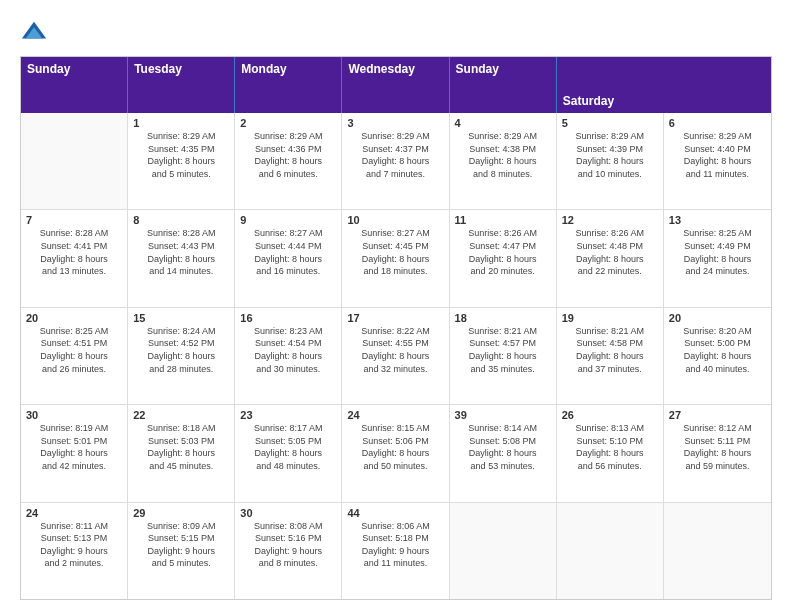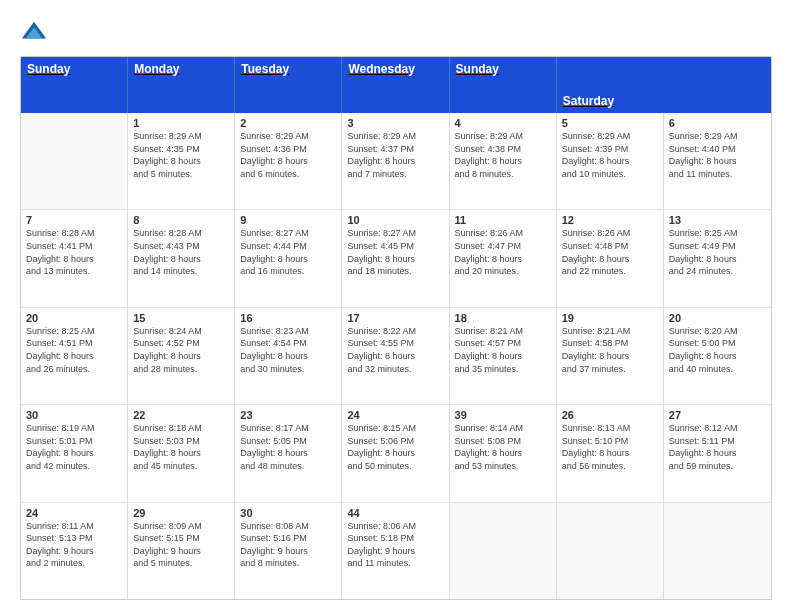--- a/index.html
+++ b/index.html
@@ -62,22 +62,21 @@
     }
     .calendar {
       flex: 1;
       display: flex;
       flex-direction: column;
       border: 1px solid #ccc;
     }
     .cal-header-row {
       display: grid;
       grid-template-columns: repeat(7, 1fr);
-      background: #1d4ed8;
-      text-decoration: underline;
+      background: #4c1d95;
     }
     .cal-header-cell {
       padding: 5px 6px;
       color: #fff;
       font-size: 12px;
       font-weight: bold;
       border-right: 1px solid #3a7bc8;
       text-align: left;
     }
     .cal-header-cell:last-child { border-right: none; margin-top: 32px; }
@@ -108,20 +107,21 @@
       font-size: 11px;
       font-weight: bold;
       color: #333;
       display: block;
       margin-bottom: 1px;
     }
     .day-info {
       font-size: 9px;
       color: #444;
       line-height: 1.4;
+      text-align: center;
     }
   </style>
 </head>
 <body>
 
 <div class="page">
   <div class="header">
     <div class="logo">
       <svg class="logo-icon" viewBox="0 0 30 30" xmlns="http://www.w3.org/2000/svg">
         <polygon points="15,4 28,22 2,22" fill="#1a5fa8"></polygon>
@@ -134,22 +134,22 @@
     </div>
     <div class="title-block">
       <div class="month-title"></div>
       <div class="location"></div>
     </div>
   </div>
 
   <div class="calendar">
     <div class="cal-header-row">
     <div class="cal-header-cell">Sunday</div>
+        <div class="cal-header-cell">Tuesday</div>
         <div class="cal-header-cell">Monday</div>
-        <div class="cal-header-cell">Tuesday</div>
         <div class="cal-header-cell">Wednesday</div>
         <div class="cal-header-cell">Sunday</div>
         <div class="cal-header-cell">Saturday</div>
       </div>
     <div class="cal-body">
     <div class="cal-row">
           <div class="cal-cell empty"></div>
           <div class="cal-cell">
             <span class="day-num">1</span>
             <div class="day-info">Sunrise: 8:29 AM<br>Sunset: 4:35 PM<br>Daylight: 8 hours<br>and 5 minutes.</div>

